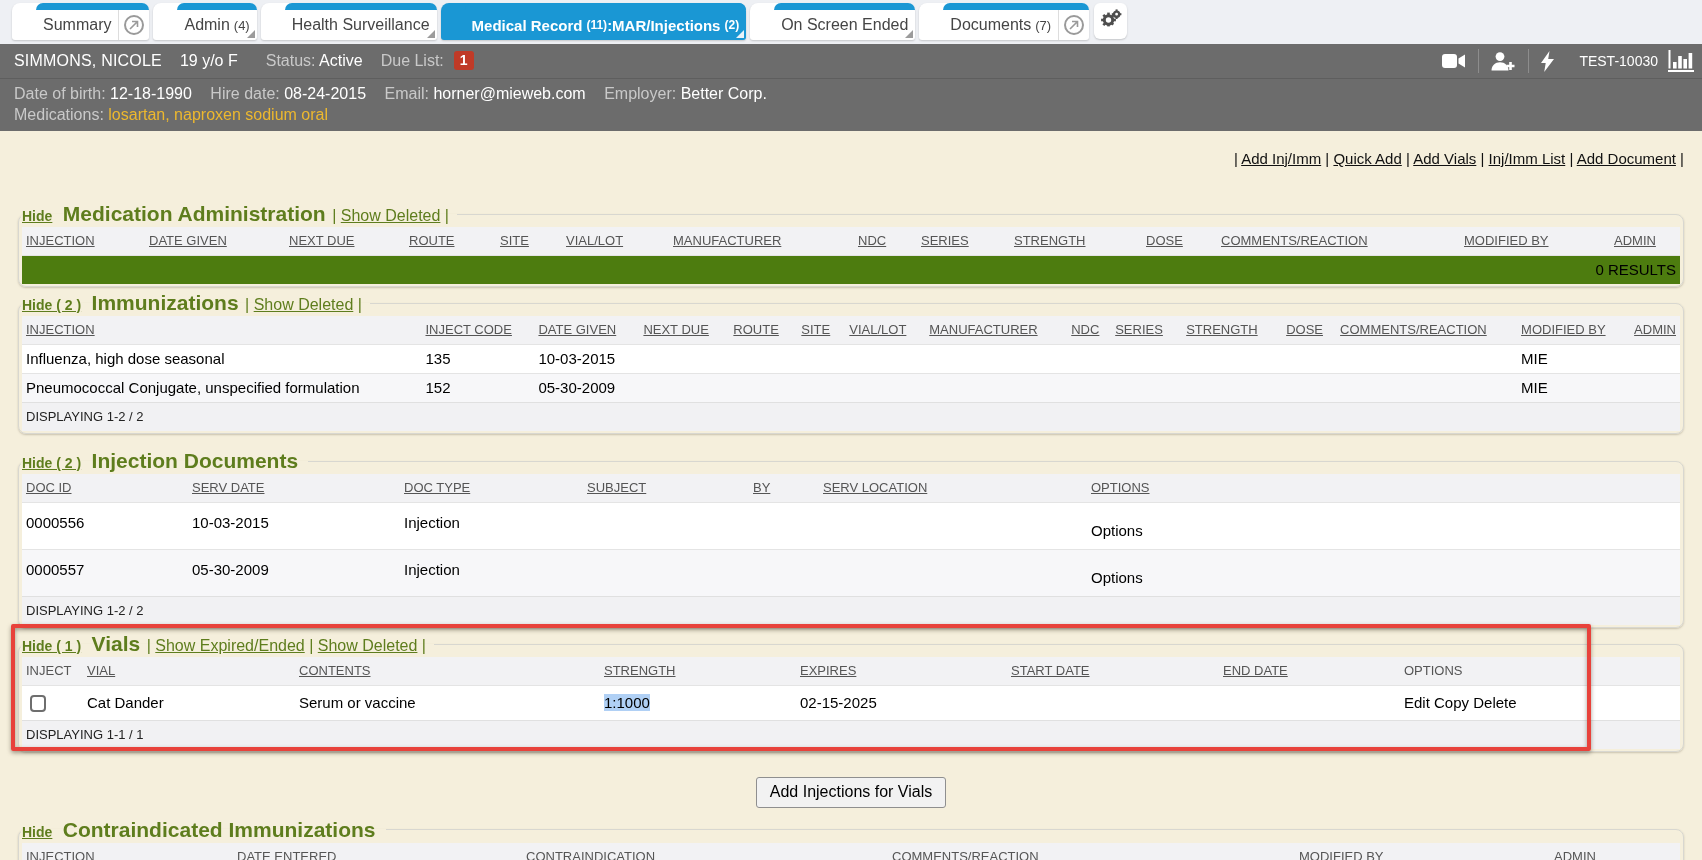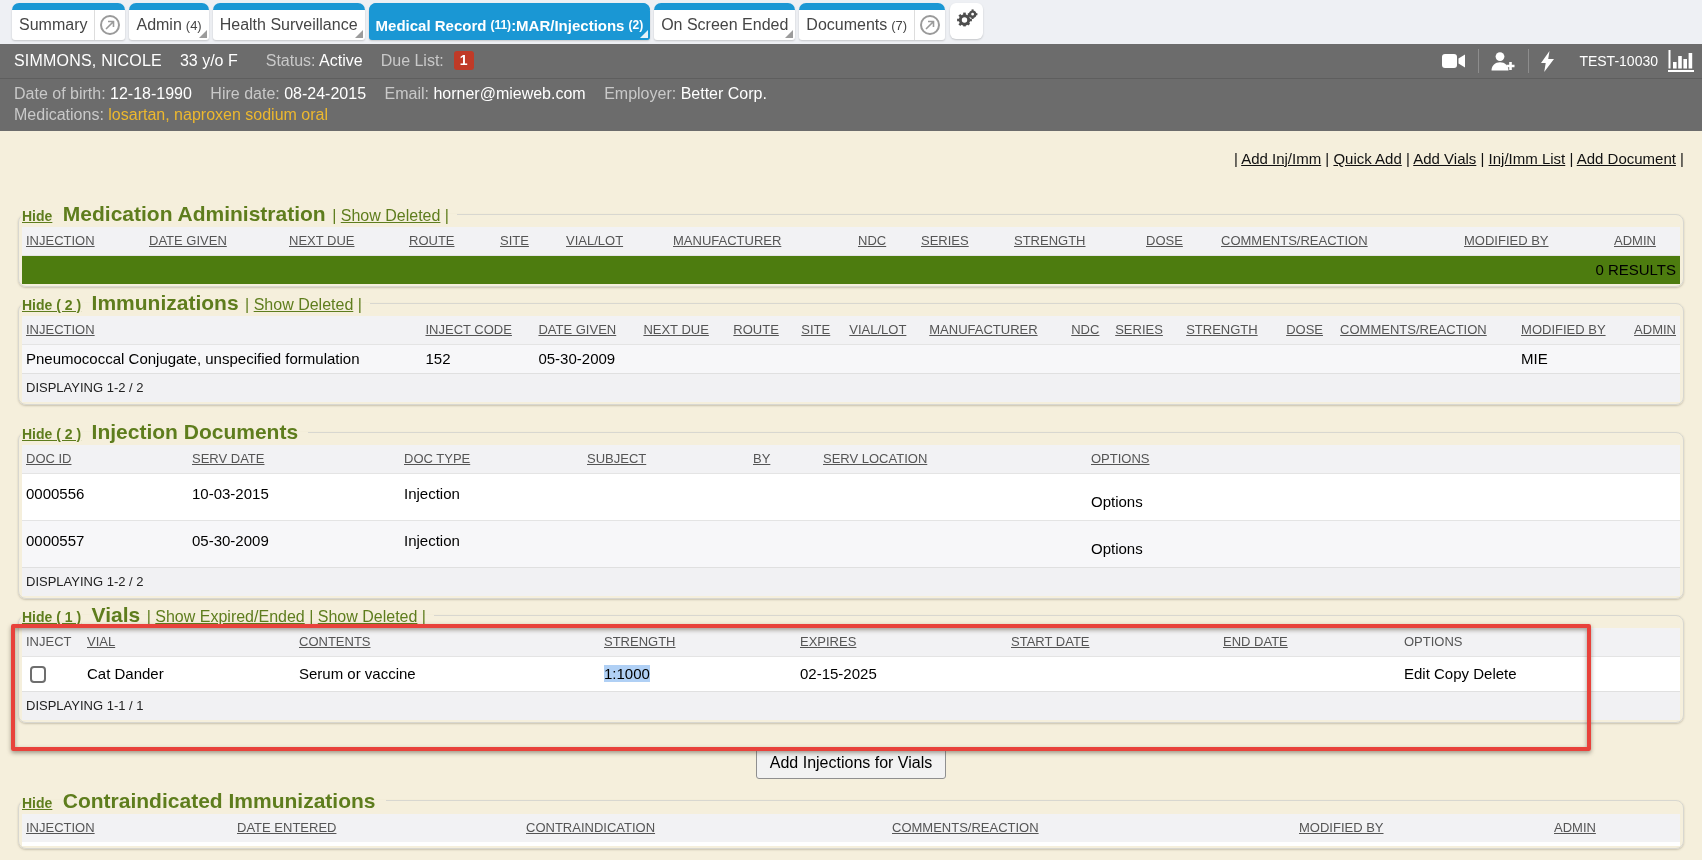--- a/index.html
+++ b/index.html
@@ -20,20 +20,21 @@
   .tab {
     position: relative;
     margin-right: 4px;
     border-radius: 8px 8px 3px 3px;
     background: #fff;
     box-shadow: 0 1px 2px rgba(0,0,0,0.18);
     height: 37px;
     display: flex;
     flex-direction: column;
     cursor: pointer;
+    padding-left: 24px;
   }
   .tab-top {
     height: 7px;
     border-radius: 8px 8px 0 0;
     background: #1a97d4;
     flex: 0 0 auto;
   }
   .tab-body {
     flex: 1;
     display: flex;
@@ -334,21 +335,21 @@
           </g>
         </g>
       </svg>
     </span>
   </div>
 </div>
 
 <div class="pt-header">
   <div class="pt-row1">
     <span class="pt-name">SIMMONS, NICOLE</span>
-    <span class="pt-agesex">33 y/o F</span>
+    <span class="pt-agesex">19 y/o F</span>
     <span class="pt-status">
       <span class="pt-label">Status:</span>
       <span>Active</span>
     </span>
     <span class="pt-duelist">
       <span class="pt-label">Due List:</span><span class="due-badge">1</span>
     </span>
     <span class="pt-right">
       <span class="wicon">
         <svg width="24" height="16" viewBox="0 0 24 16">
@@ -506,20 +507,37 @@
           <th><span class="sortable">NDC</span></th>
           <th><span class="sortable">SERIES</span></th>
           <th><span class="sortable">STRENGTH</span></th>
           <th><span class="sortable">DOSE</span></th>
           <th><span class="sortable">COMMENTS/REACTION</span></th>
           <th><span class="sortable">MODIFIED BY</span></th>
           <th><span class="sortable">ADMIN</span></th>
         </tr>
       </thead>
       <tbody>
+        <tr>
+          <td>Influenza, high dose seasonal</td>
+          <td>135</td>
+          <td>10-03-2015</td>
+          <td></td>
+            <td></td>
+            <td></td>
+            <td></td>
+            <td></td>
+            <td></td>
+            <td></td>
+            <td></td>
+            <td></td>
+            <td></td>
+          <td>MIE</td>
+          <td></td>
+        </tr>
         <tr class="alt">
           <td>Pneumococcal Conjugate, unspecified formulation</td>
           <td>152</td>
           <td>05-30-2009</td>
           <td></td>
             <td></td>
             <td></td>
             <td></td>
             <td></td>
             <td></td>

